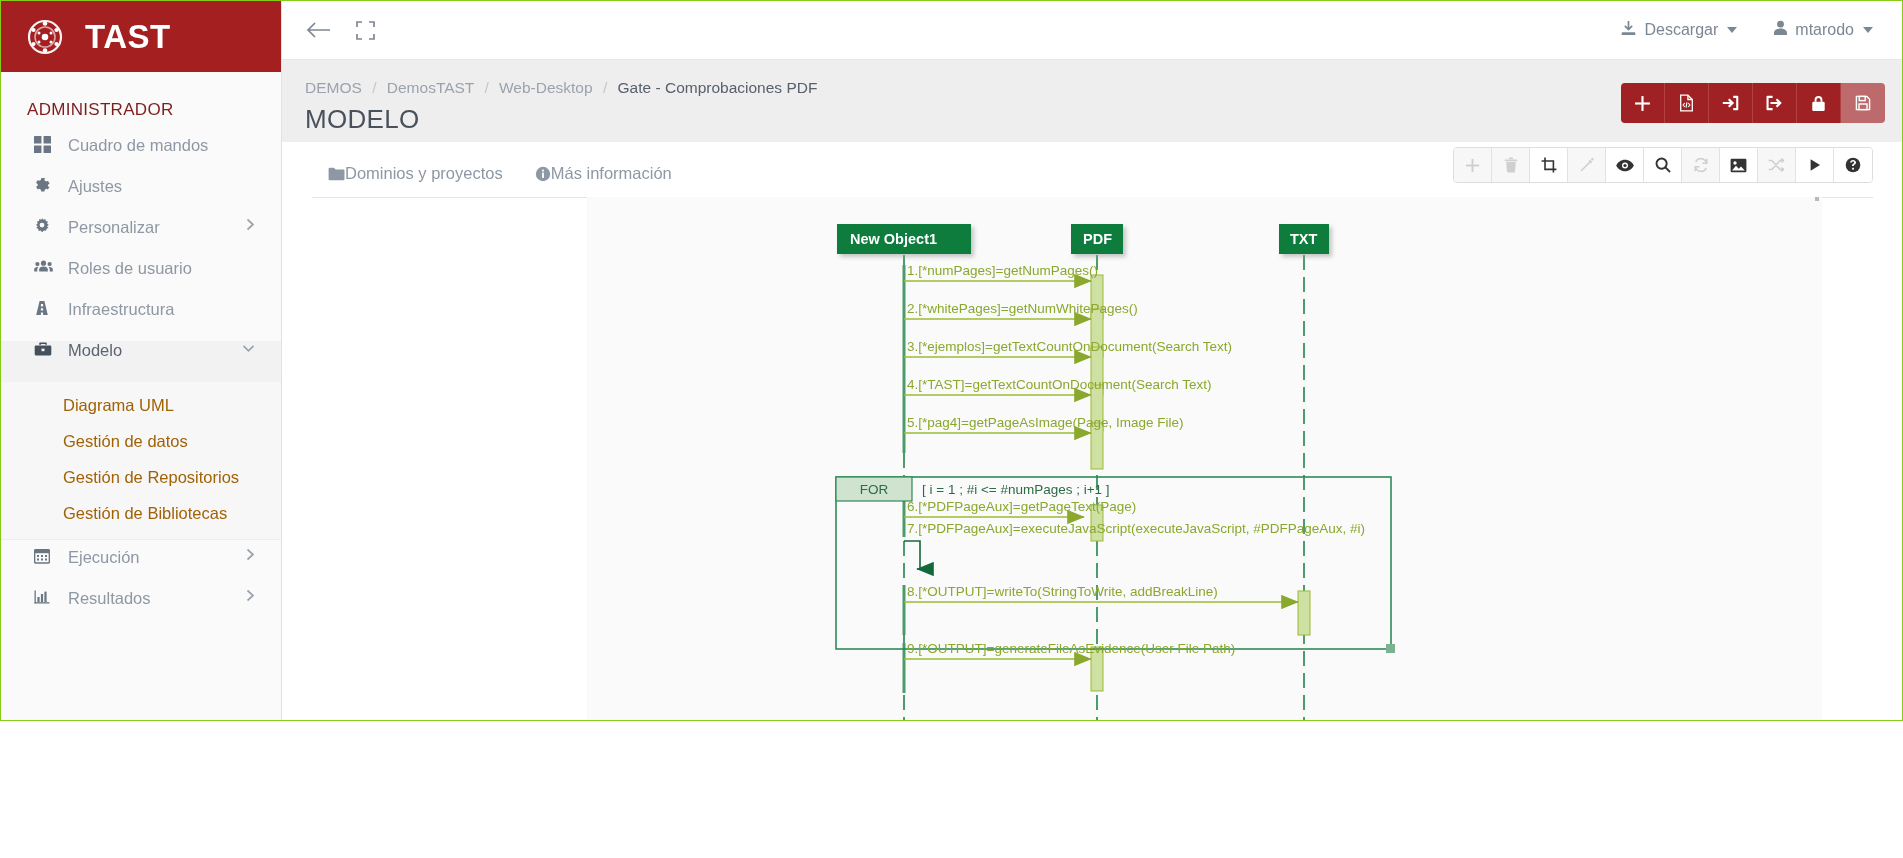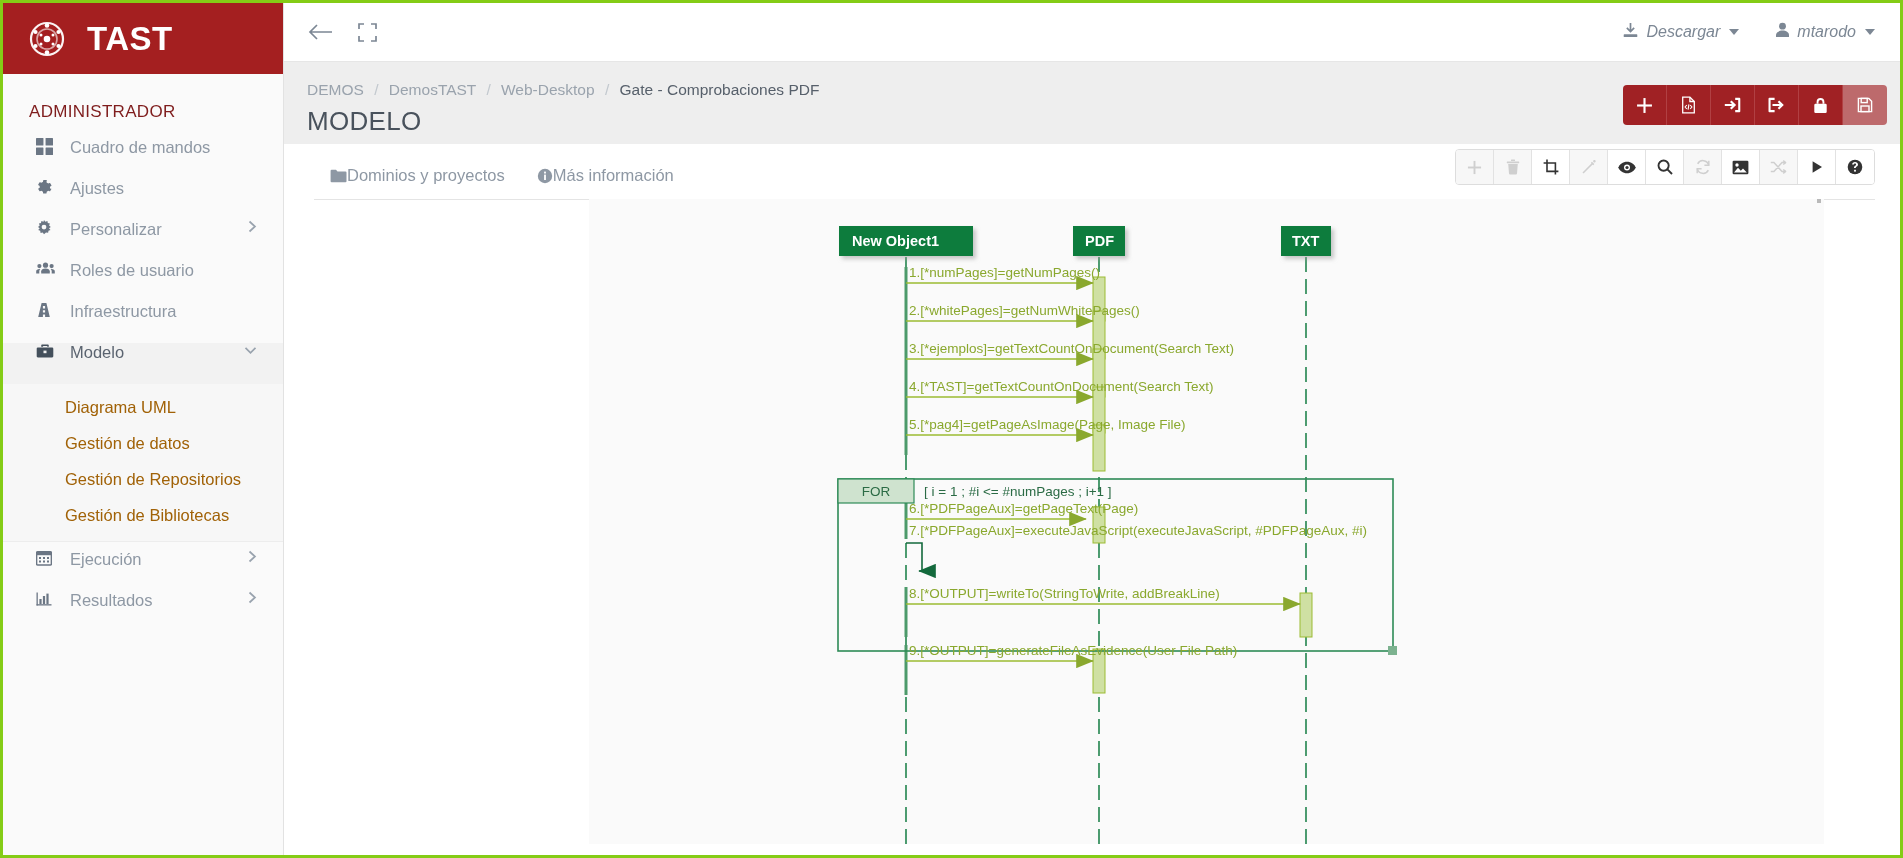--- a/index.html
+++ b/index.html
@@ -5,23 +5,23 @@
   * { box-sizing: border-box; }
   html, body {
     margin: 0; padding: 0;
     width: 1903px; height: 858px;
     overflow: hidden;
     font-family: "Liberation Sans", sans-serif;
     background: #ffffff;
   }
   #app {
     position: relative;
-    width: 1903px; height: 858px;
+    width: 1903px; height: 721px;
     background: #ffffff;
-    border: 3px solid #84cc16;
+    border: 1px solid #84cc16;
     overflow: hidden;
   }
 
   
   #sidebar {
     position: absolute; left: 0; top: 0;
     width: 281px; height: 858px;
     background: #fafafa;
     border-right: 1px solid #e2e2e2;
   }
@@ -87,21 +87,21 @@
     border-bottom: 1px solid #ededed;
   }
   .nav-spacer { height: 8px; }
 
   
   #topbar {
     position: absolute; left: 281px; top: 0;
     width: 1621px; height: 59px;
     background: #ffffff;
     border-bottom: 1px solid #e6e6e6;
-    display: flex; align-items: center; font-style: italic;
+    display: flex; align-items: center;
   }
   #topbar .tb-left { display: flex; align-items: center; gap: 24px; padding-left: 24px; }
   #topbar .tb-btn {
     color: #7c8794; cursor: pointer;
     display: inline-flex; align-items: center;
   }
   #topbar .tb-right {
     margin-left: auto; display: flex; align-items: center;
     gap: 36px; padding-right: 30px;
     color: #7c8794; font-size: 16px;

